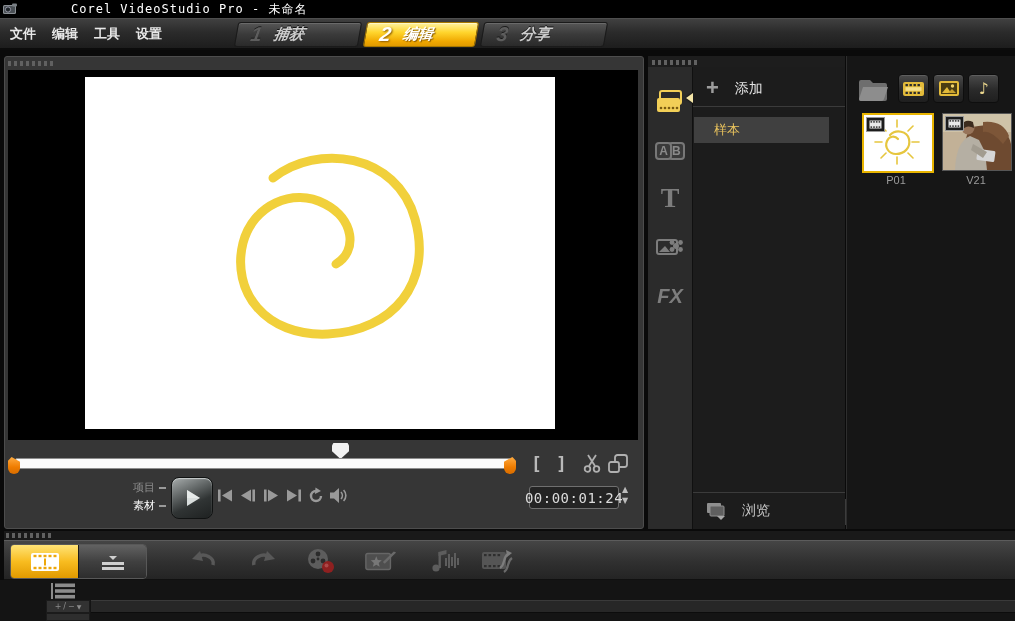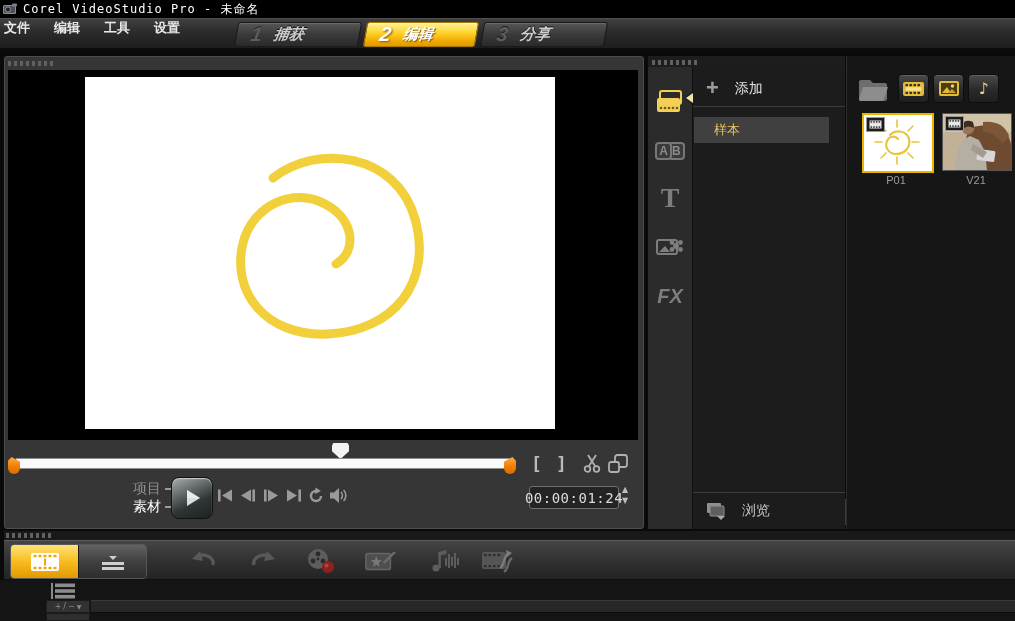--- a/index.html
+++ b/index.html
@@ -1,29 +1,29 @@
 <!DOCTYPE html>
 <html><head>
 <meta charset="utf-8">
 <style>
   html,body{margin:0;padding:0;background:#0a0a0a;}
   body{width:1015px;height:621px;position:relative;overflow:hidden;
        font-family:"Liberation Sans",sans-serif;-webkit-font-smoothing:antialiased;}
   .abs{position:absolute;}
 
   
-  #titlebar{left:0;top:0;width:1015px;height:18px;background:#000;display:flex;align-items:center;}
+  #titlebar{left:0;top:0;width:1015px;height:18px;background:#000;display:flex;align-items:center;gap:48px;}
   #titlebar .app-title{color:#fff;font-family:"DejaVu Sans Mono",monospace;font-size:12px;margin-left:5px;letter-spacing:1px;}
   #app-icon{width:15px;height:12px;margin-left:3px;}
 
   
   #menubar{left:0;top:18px;width:1015px;height:32px;
     background:linear-gradient(#404040,#2b2b2b 45%,#1d1d1d);
     border-top:1px solid #4e4e4e;border-bottom:2px solid #0c0c0c;box-sizing:border-box;}
-  #menus{position:absolute;left:4px;top:0;height:100%;display:flex;gap:24px;}
+  #menus{position:absolute;left:10px;top:0;height:100%;display:flex;align-items:center;gap:16px;}
   .menu-item{color:#e8e8e8;font-size:13px;font-weight:bold;cursor:default;}
   .tab{position:absolute;top:3px;height:25px;transform:skewX(-10deg);border-radius:3px;
        display:flex;align-items:center;box-sizing:border-box;}
   .tab.inactive{background:linear-gradient(#565656,#3a3a3a 50%,#2a2a2a);border:1px solid #1a1a1a;box-shadow:inset 0 1px 0 #6a6a6a;}
   .tab.active{background:linear-gradient(#fff2a0,#ffd62e 40%,#f0a800 80%,#e09a00);border:1px solid #a87800;box-shadow:inset 0 1px 0 #fff8c8;}
   .tab .num{font-style:italic;font-weight:bold;font-size:20px;margin:0 12px 0 14px;}
   .tab.inactive .num{color:#5d5d5d;text-shadow:0 -1px 0 #1a1a1a;}
   .tab.active .num{color:#fff;text-shadow:1px 1px 2px #8a5a00;}
   .tab .lbl{font-style:italic;font-weight:bold;font-size:15px;}
   .tab.inactive .lbl{color:#cdcdcd;text-shadow:0 -1px 0 #111;}
@@ -39,21 +39,21 @@
   #video-area{left:3px;top:13px;width:630px;height:370px;background:#000;}
   #canvas{left:77px;top:7px;width:470px;height:352px;background:#fff;}
   #playhead{left:327px;top:386px;width:17px;height:16px;background:#f2f2f2;
     clip-path:polygon(8% 0,92% 0,100% 15%,100% 52%,50% 100%,0 52%,0 15%);}
   #scrub-bar{left:10px;top:401px;width:494px;height:9px;background:#fbfbfb;border:1px solid #8d8d8d;border-radius:2px;}
   .trim{width:12px;height:17px;background:linear-gradient(#ffab40,#ef7c00 60%,#d86d00);top:400px;}
   #trim-left{left:3px;border-radius:2px 2px 9px 9px;clip-path:polygon(30% 0,100% 28%,100% 100%,0 100%,0 22%);}
   #trim-right{left:499px;border-radius:2px 2px 9px 9px;clip-path:polygon(70% 0,100% 22%,100% 100%,0 100%,0 28%);}
   .markglyph{color:#b9b9b9;font-family:"DejaVu Sans Mono",monospace;font-weight:bold;font-size:18px;top:396px;}
   .toolico{top:397px;}
-  .mode-label{font-size:14px;left:128px;display:flex;align-items:center;gap:4px;}
+  .mode-label{font-size:11px;left:128px;display:flex;align-items:center;gap:4px;}
   .mode-label .dash{width:7px;height:2px;background:#9a9a9a;}
   #play-btn{left:166px;top:420px;width:40px;height:40px;border-radius:8px;
     background:linear-gradient(155deg,#a9aeae,#636868 35%,#303434 62%,#1e2121);
     border:1px solid #101212;box-shadow:inset 0 1px 1px #c8cccc;display:flex;align-items:center;justify-content:center;}
   .transport{top:430px;width:20px;height:17px;}
   #timecode-box{left:524px;top:429px;width:88px;height:21px;background:#242424;border:1px solid #707070;
     border-radius:3px;color:#dcdcdc;font-family:"DejaVu Sans Mono",monospace;font-size:14px;
     display:flex;align-items:center;justify-content:center;letter-spacing:.5px;}
   .spin{left:614px;width:12px;height:10px;color:#bdbdbd;font-size:8px;line-height:10px;text-align:center;font-family:"DejaVu Sans",sans-serif;}
 

